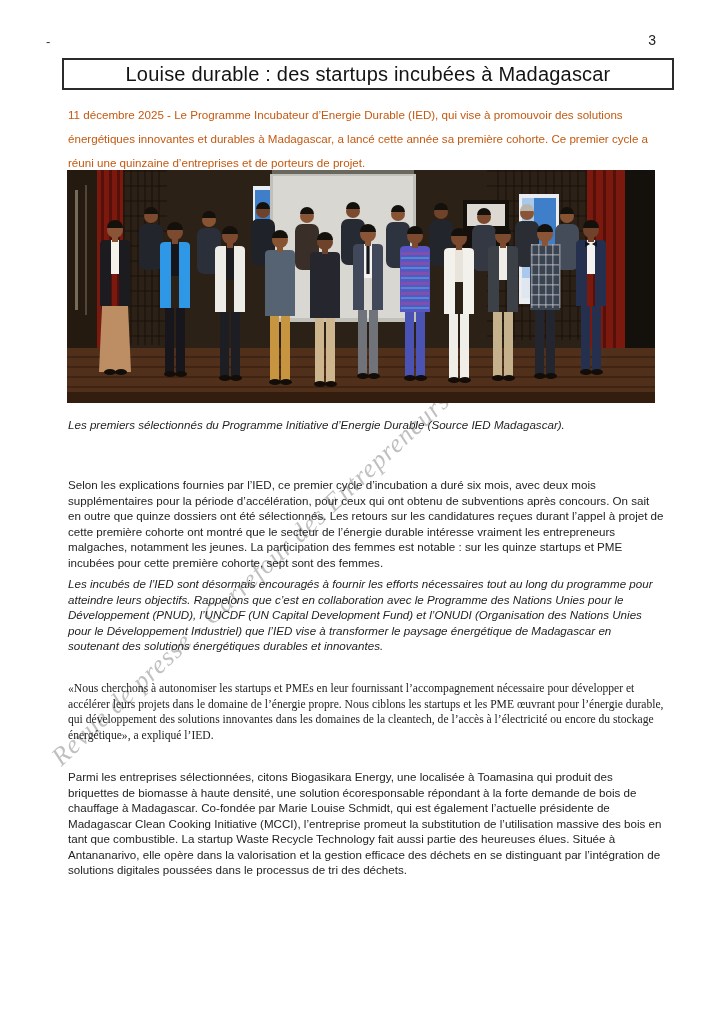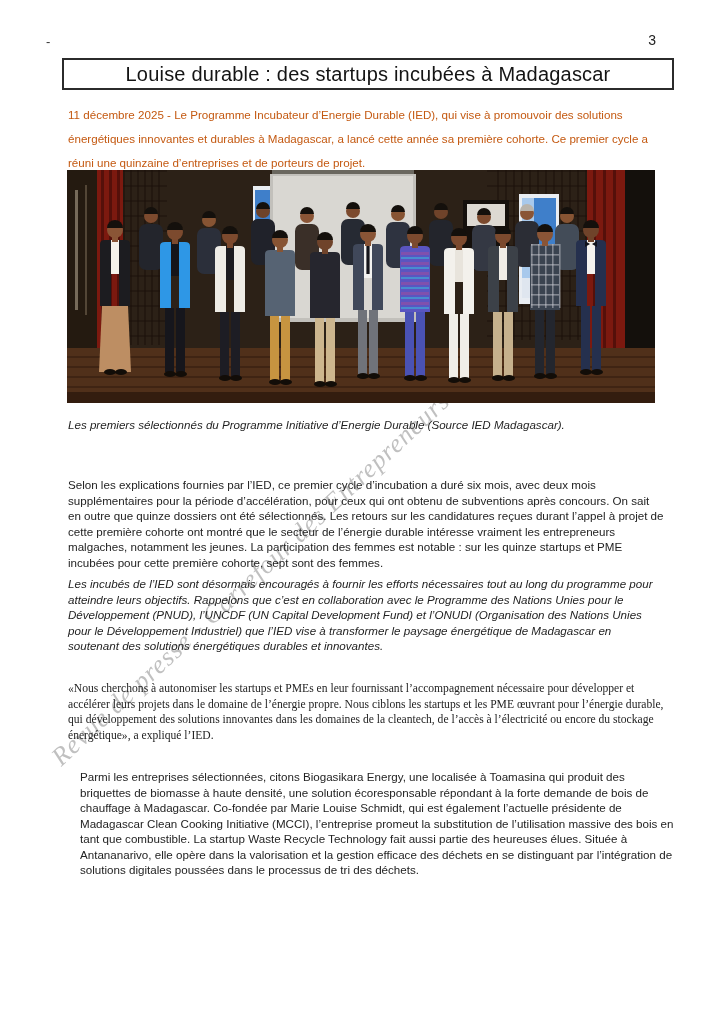--- a/index.html
+++ b/index.html
@@ -36,21 +36,21 @@
     position:absolute;left:68px;top:417px;width:594px;
     font-style:italic;font-size:11.6px;line-height:15px;color:#1f1f1f;z-index:2;
   }
   .para{
     position:absolute;left:68px;width:596px;
     font-size:11.6px;line-height:15.5px;color:#232323;z-index:2;
   }
   .p1{top:430px;margin-top:47px;}
   .p2{top:576px;font-style:italic;}
   .p3{top:681px;font-family:Liberation Serif, serif;}
-  .p4{top:769px;margin-left:12px;}
+  .p4{top:769px;}
   .watermark{
     position:absolute;left:66px;top:742px;z-index:1;
     transform:rotate(-43deg);transform-origin:0 100%;
     font-family:"Liberation Serif","DejaVu Serif",serif;
     font-style:italic;font-size:26px;letter-spacing:1px;
     color:rgba(70,70,70,0.34);white-space:nowrap;pointer-events:none;
   }
 </style>
 </head>
 <body>

